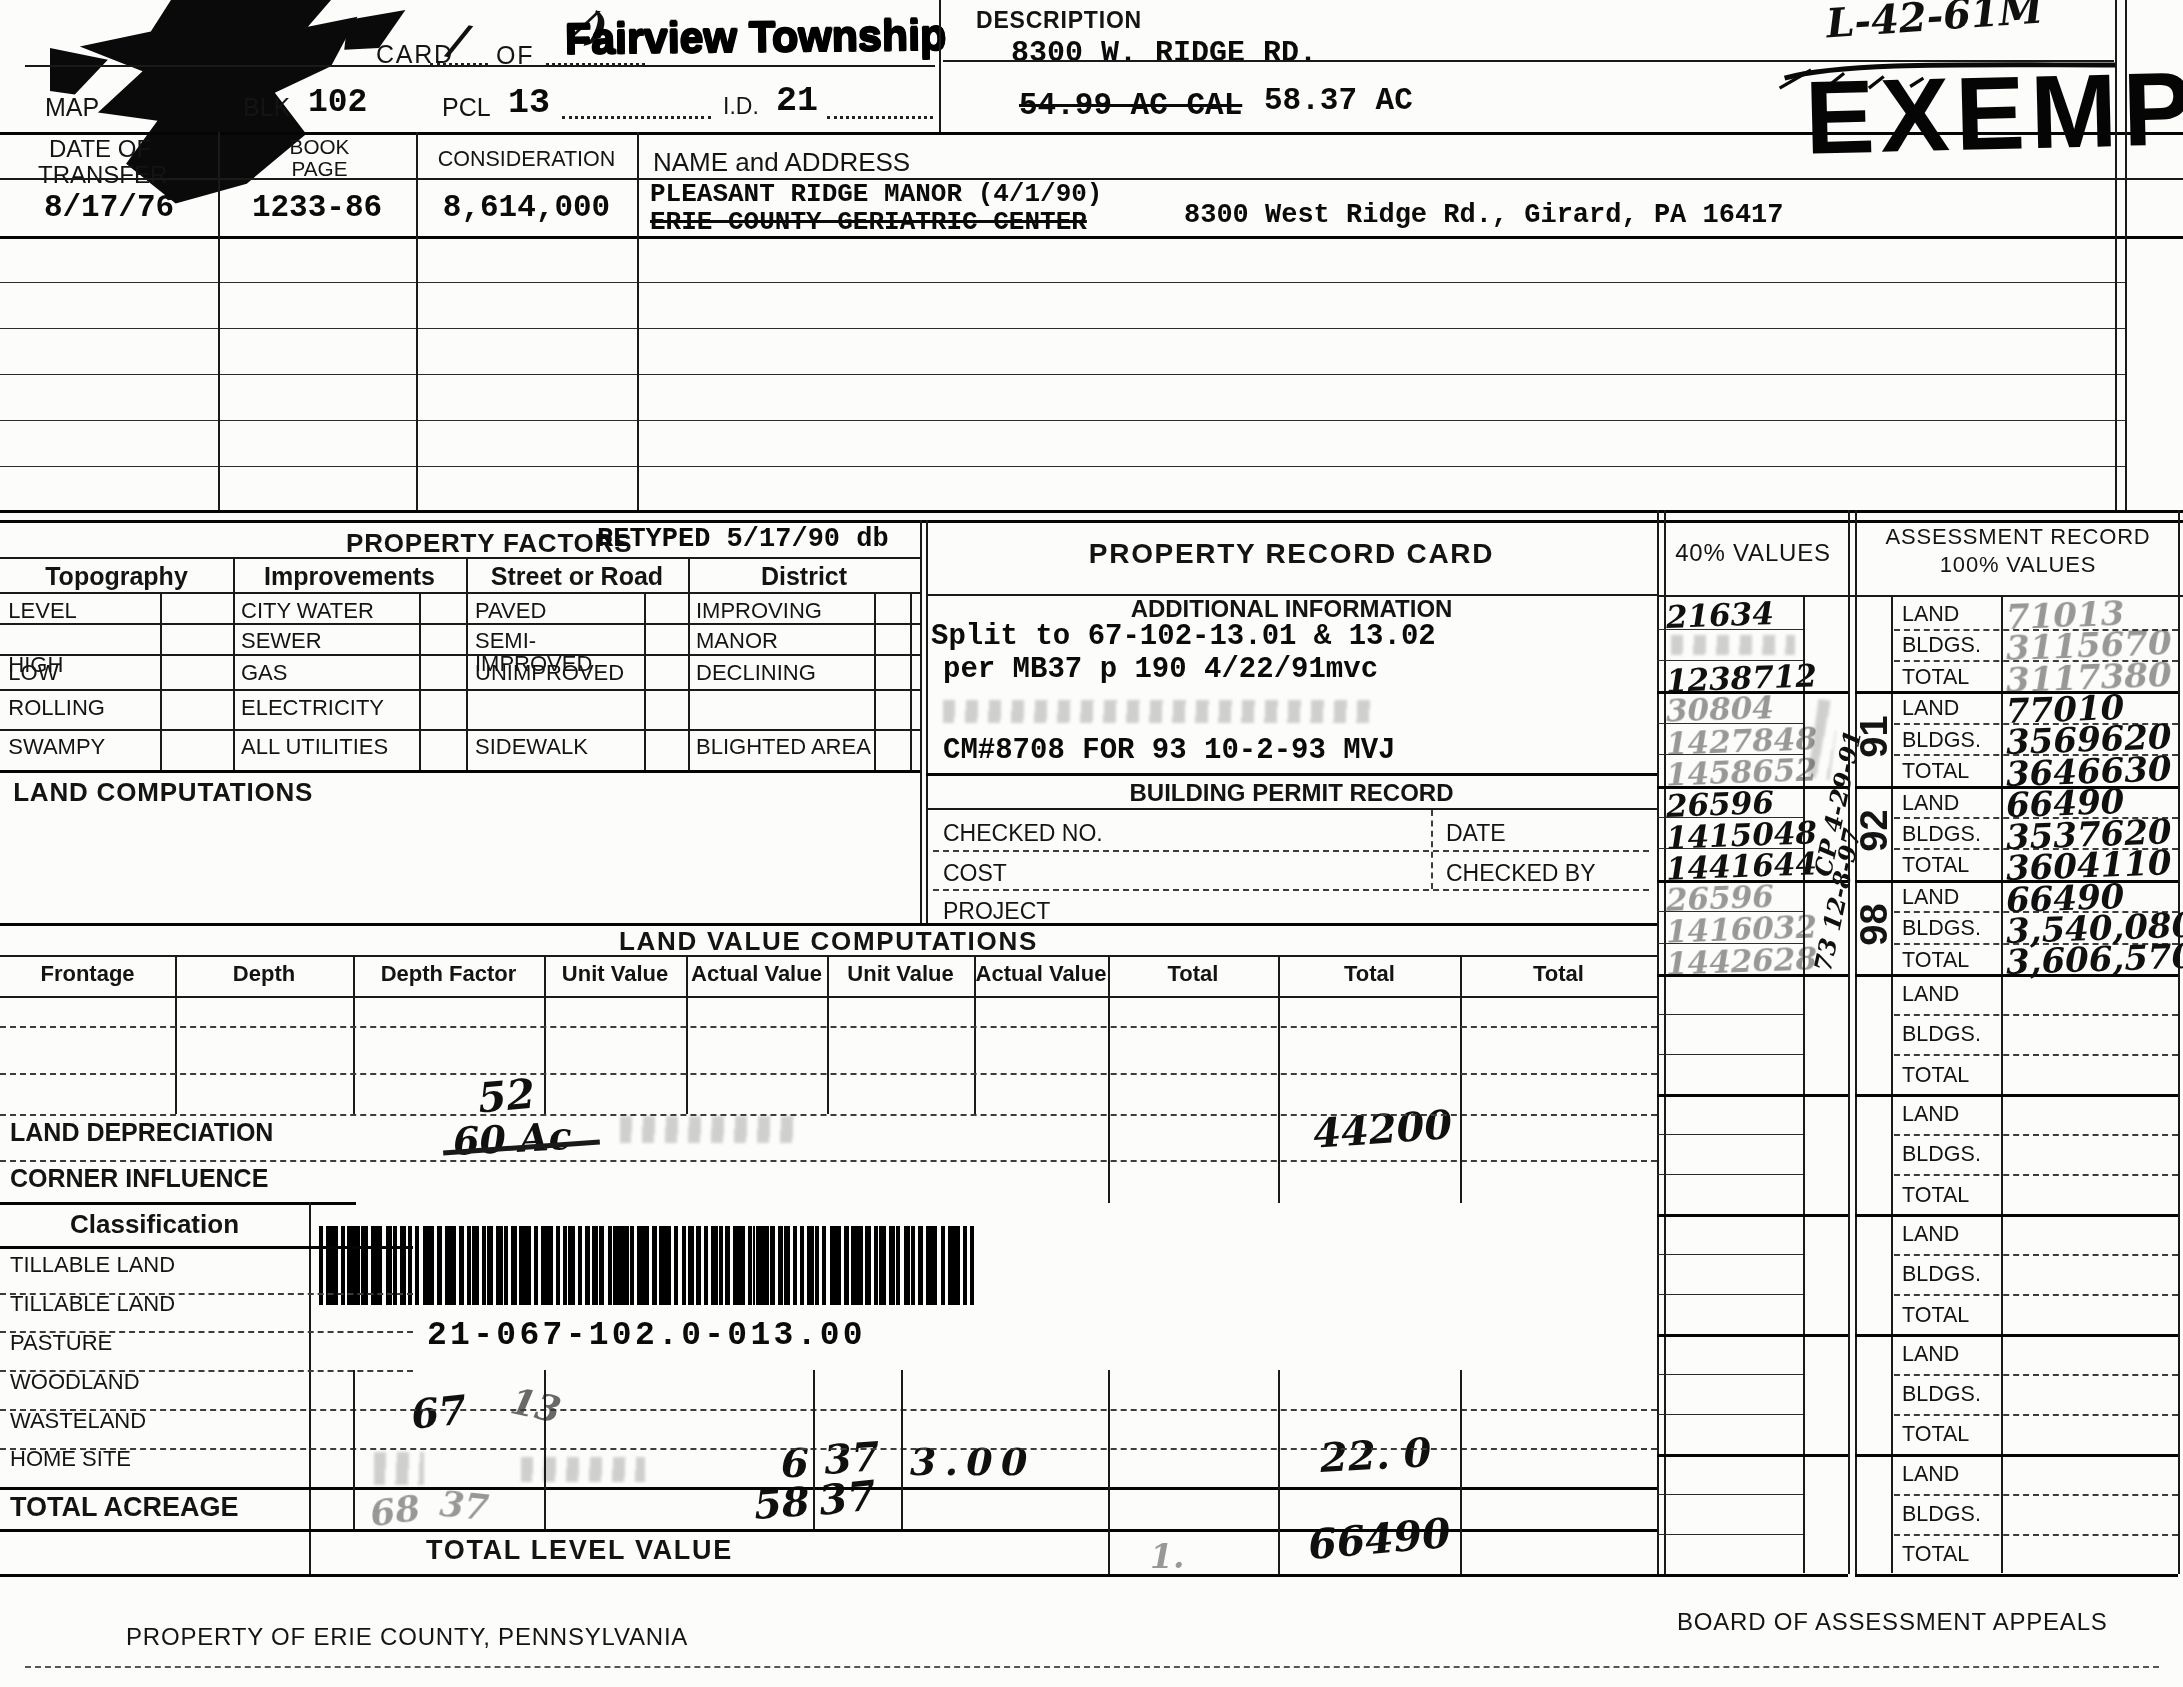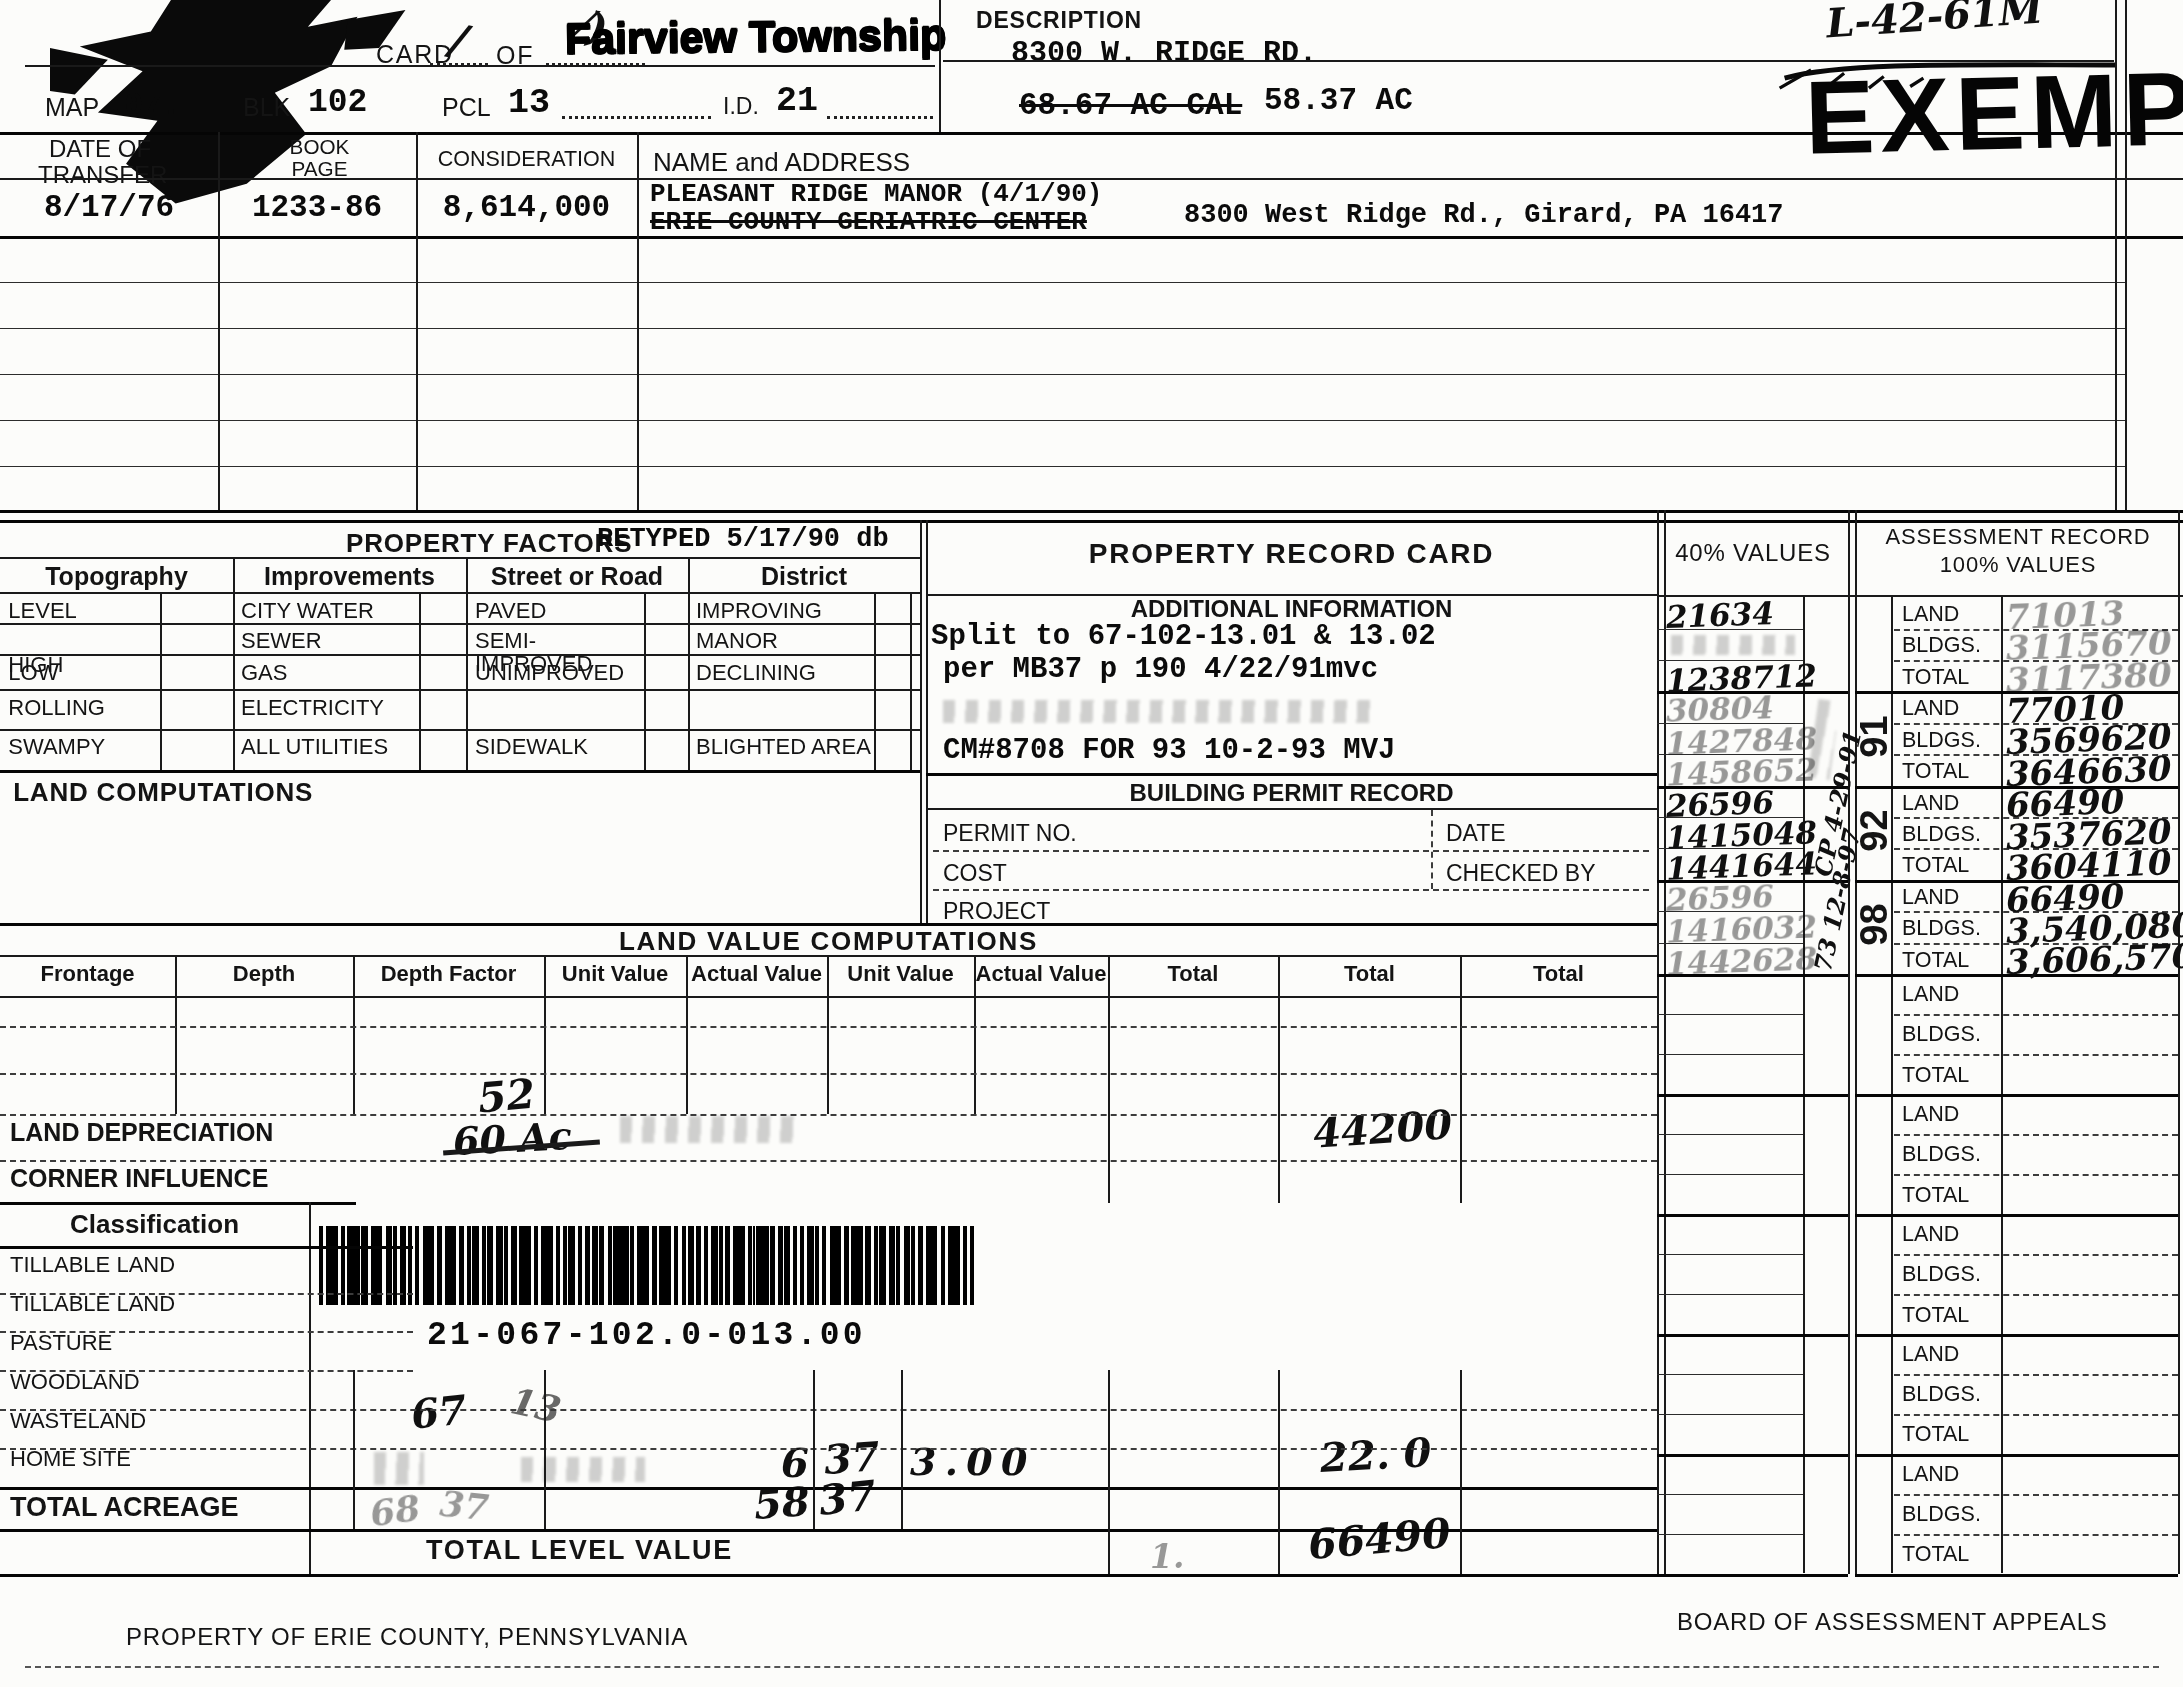--- a/index.html
+++ b/index.html
@@ -67,21 +67,21 @@
   <div class="abs mono semifaint" style="left:106px;top:88px;font-size:31px">.07.</div>
   <div class="abs print" style="left:243px;top:93px;font-size:25px">BLK</div>
   <div class="abs mono" style="left:308px;top:84px;font-size:33px">102</div>
   <div class="abs print" style="left:442px;top:93px;font-size:25px">PCL</div>
   <div class="abs mono" style="left:508px;top:83px;font-size:35px">13</div>
   <div class="dotlead" style="left:562px;top:116px;width:149px"></div>
   <div class="abs print" style="left:723px;top:93px;font-size:23px">I.D.</div>
   <div class="abs mono" style="left:776px;top:81px;font-size:35px">21</div>
   <div class="dotlead" style="left:827px;top:116px;width:106px"></div>
 
-  <div class="abs mono strike" style="left:1019px;top:88px;font-size:31px">68.67 AC CAL</div>
+  <div class="abs mono strike" style="left:1019px;top:88px;font-size:31px">54.99 AC CAL</div>
   <div class="abs mono" style="left:1264px;top:83px;font-size:31px">58.37 AC</div>
 
   <div class="abs print ctr" style="left:38px;top:136px;width:124px;font-size:24px;line-height:1.08">DATE OF TRANSFER</div>
   <div class="abs print ctr" style="left:280px;top:136px;width:79px;font-size:20.7px;line-height:1.08">BOOK PAGE</div>
   <div class="abs print ctr" style="left:416px;top:147px;width:221px;font-size:21.5px">CONSIDERATION</div>
   <div class="abs print" style="left:653px;top:147px;font-size:26px">NAME and ADDRESS</div>
 
   <div class="abs mono ctr" style="left:0px;top:190px;width:218px;font-size:31px">8/17/76</div>
   <div class="abs mono ctr" style="left:218px;top:190px;width:198px;font-size:31px">1233-86</div>
   <div class="abs mono ctr" style="left:416px;top:190px;width:221px;font-size:31px">8,614,000</div>
@@ -93,21 +93,21 @@
   <div class="abs mono nowrap" style="left:597px;top:524px;font-size:27px">RETYPED 5/17/90 db</div>
 
   <div class="abs print ctr ls2" style="left:926px;top:538px;width:731px;font-size:28px;font-weight:600">PROPERTY RECORD CARD</div>
   <div class="abs print ctr bold" style="left:926px;top:595px;width:731px;font-size:24px">ADDITIONAL INFORMATION</div>
   <div class="abs mono nowrap" style="left:931px;top:620px;font-size:29px">Split to 67-102-13.01 &amp; 13.02</div>
   <div class="abs mono nowrap" style="left:943px;top:653px;font-size:29px">per MB37 p 190  4/22/91mvc</div>
   <div class="smudge" style="left:943px;top:700px;width:430px;height:23px"></div>
   <div class="abs mono nowrap" style="left:943px;top:734px;font-size:29px">CM#8708 FOR 93 10-2-93 MVJ</div>
 
   <div class="abs print ctr bold" style="left:926px;top:779px;width:731px;font-size:24px">BUILDING PERMIT RECORD</div>
-  <div class="abs print" style="left:943px;top:820px;font-size:23px">PERMIT NO.</div>
+  <div class="abs print" style="left:943px;top:820px;font-size:23px">CHECKED NO.</div>
   <div class="abs print" style="left:1446px;top:820px;font-size:23px">DATE</div>
   <div class="abs print" style="left:943px;top:860px;font-size:23px">COST</div>
   <div class="abs print" style="left:1446px;top:860px;font-size:23px">CHECKED BY</div>
   <div class="abs print" style="left:943px;top:898px;font-size:23px">PROJECT</div>
 
   <div class="abs print bold" style="left:13.2px;top:777px;font-size:26px;letter-spacing:0.8px">LAND COMPUTATIONS</div>
   <div class="abs print ctr bold ls2" style="left:0px;top:926px;width:1657px;font-size:26px">LAND VALUE COMPUTATIONS</div>
 
   <div class="abs hand" style="left:478px;top:1072px;font-size:41px;transform:rotate(-5deg)">52</div>
   <div class="abs print bold" style="left:10px;top:1118px;font-size:25px">LAND DEPRECIATION</div>

